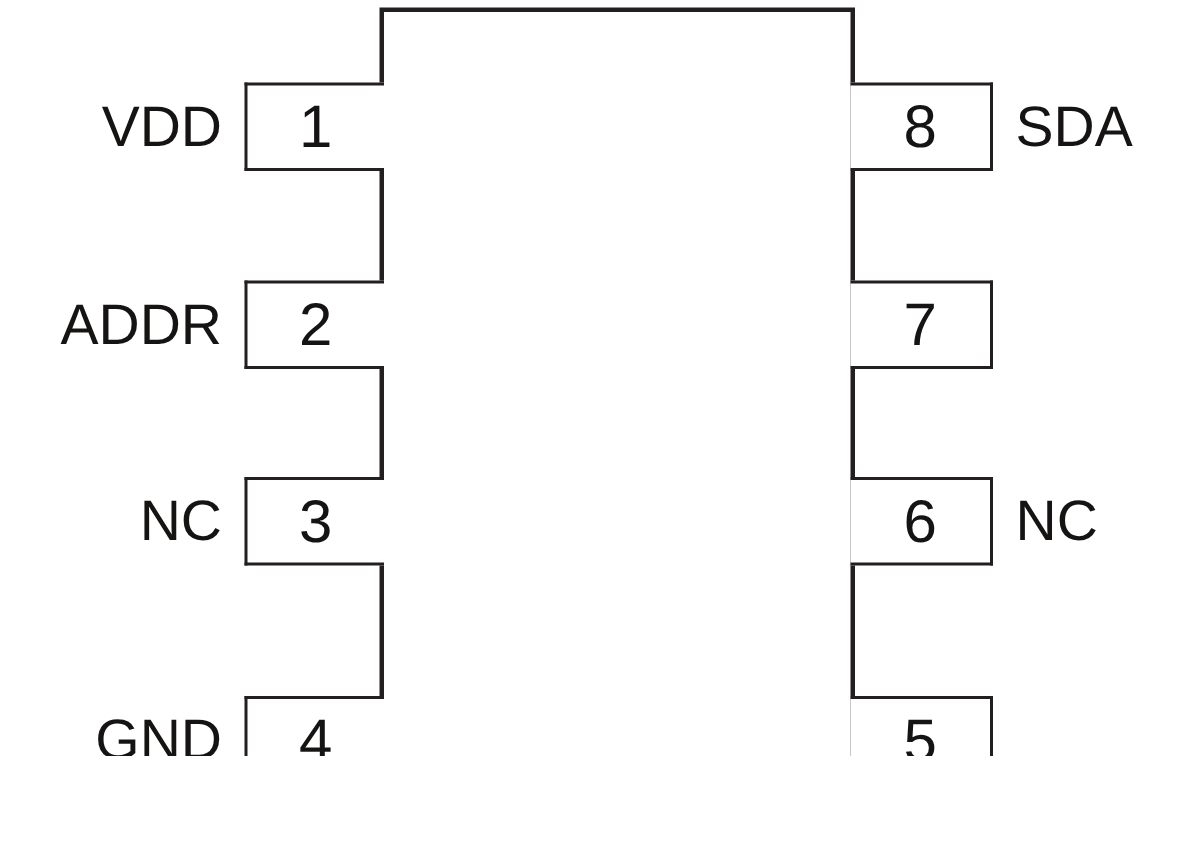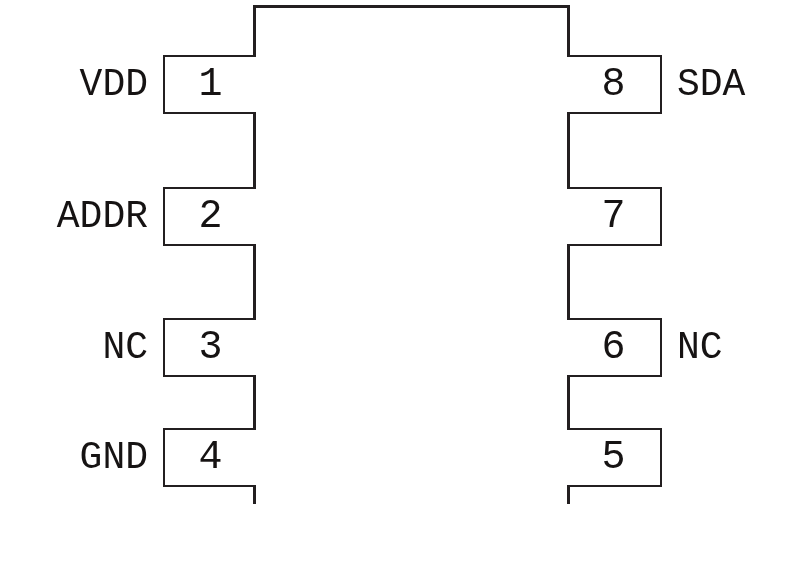--- a/index.html
+++ b/index.html
@@ -10,21 +10,21 @@
   html, body {
     margin: 0;
     padding: 0;
     background: var(--bg);
   }
   .canvas {
     position: relative;
     width: 788px;
     height: 504px;
     background: var(--bg);
-    font-family: Liberation Mono, monospace;
+    font-family: Liberation Sans, sans-serif;
     color: var(--text);
     overflow: hidden;
   }
   .chip-body {
     position: absolute;
     left: 253px;
     top: 5px;
     width: 317px;
     height: 551px;
     box-sizing: border-box;
@@ -70,21 +70,21 @@
     justify-content: flex-end;
   }
   .pin-label.right {
     left: 677px;
     width: 111px;
     justify-content: flex-start;
   }
   .row1 { top: 55px; }
   .row2 { top: 187px; }
   .row3 { top: 318px; }
-  .row4 { top: 428px; }
+  .row4 { top: 464px; }
 </style>
 </head>
 <body>
 
 <div class="canvas">
 
   <div class="chip-body"></div>
 
   <div class="pin-label left row1">VDD</div>
   <div class="pin-box left row1">

